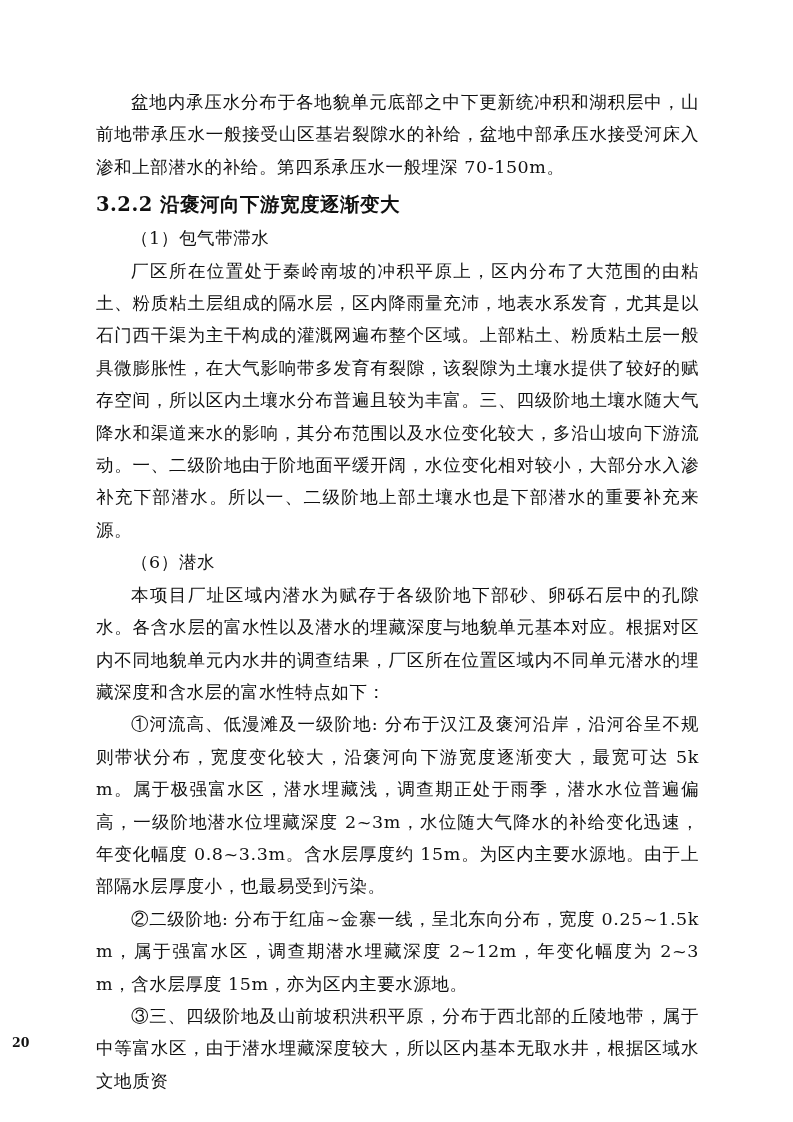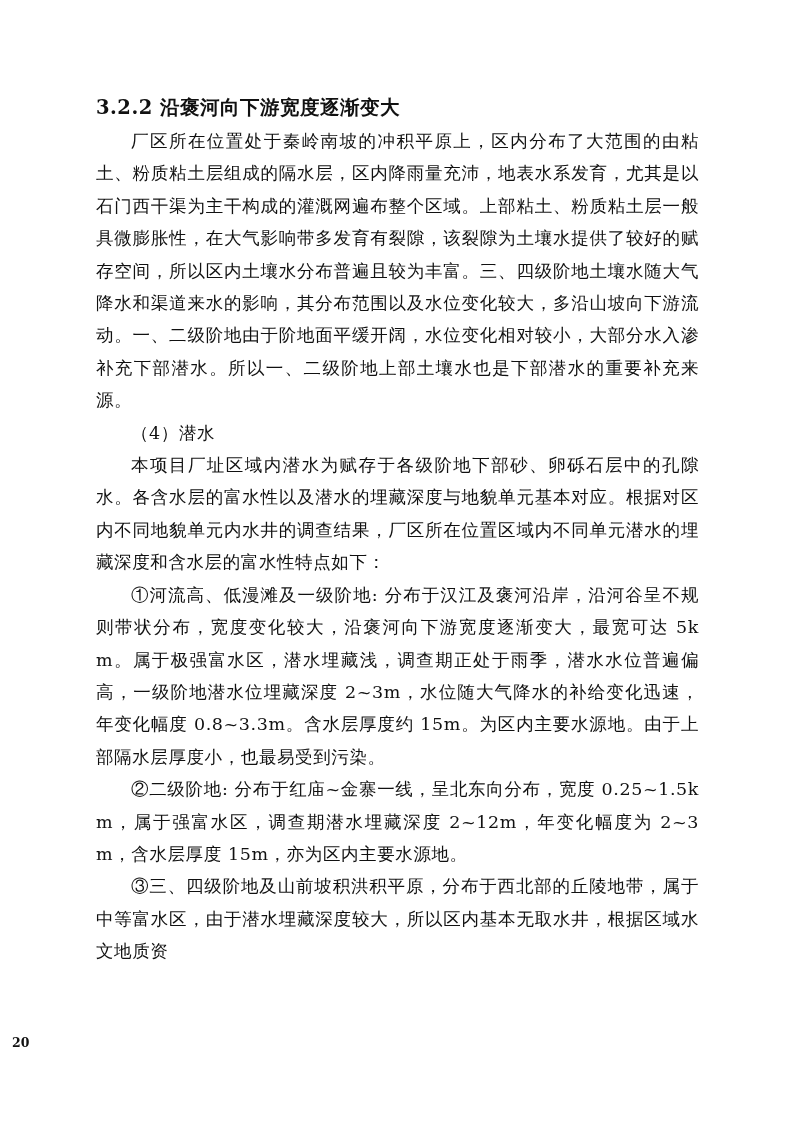--- a/index.html
+++ b/index.html
@@ -62,28 +62,30 @@
     font-family: "DejaVu Serif", "Liberation Serif", serif;
     color: #111111;
   }
 </style>
 </head>
 <body>
 
 <div class="page">
   <div class="content">
 
+    <p class="body-par">盆地内承压水分布于各地貌单元底部之中下更新统冲积和湖积层中，山前地带承压水一般接受山区基岩裂隙水的补给，盆地中部承压水接受河床入渗和上部潜水的补给。第四系承压水一般埋深 70-150m。</p>
 
     <h2 class="section-heading">3.2.2 沿褒河向下游宽度逐渐变大</h2>
 
 
+    <p class="line-item">（1）包气带滞水</p>
 
     <p class="body-par">厂区所在位置处于秦岭南坡的冲积平原上，区内分布了大范围的由粘土、粉质粘土层组成的隔水层，区内降雨量充沛，地表水系发育，尤其是以石门西干渠为主干构成的灌溉网遍布整个区域。上部粘土、粉质粘土层一般具微膨胀性，在大气影响带多发育有裂隙，该裂隙为土壤水提供了较好的赋存空间，所以区内土壤水分布普遍且较为丰富。三、四级阶地土壤水随大气降水和渠道来水的影响，其分布范围以及水位变化较大，多沿山坡向下游流动。一、二级阶地由于阶地面平缓开阔，水位变化相对较小，大部分水入渗补充下部潜水。所以一、二级阶地上部土壤水也是下部潜水的重要补充来源。</p>
 
-    <p class="line-item">（4）潜水</p>
+    <p class="line-item">（6）潜水</p>
 
     <p class="body-par">本项目厂址区域内潜水为赋存于各级阶地下部砂、卵砾石层中的孔隙水。各含水层的富水性以及潜水的埋藏深度与地貌单元基本对应。根据对区内不同地貌单元内水井的调查结果，厂区所在位置区域内不同单元潜水的埋藏深度和含水层的富水性特点如下：</p>
 
     <p class="body-par">①河流高、低漫滩及一级阶地: 分布于汉江及褒河沿岸，沿河谷呈不规则带状分布，宽度变化较大，沿褒河向下游宽度逐渐变大，最宽可达 5km。属于极强富水区，潜水埋藏浅，调查期正处于雨季，潜水水位普遍偏高，一级阶地潜水位埋藏深度 2~3m，水位随大气降水的补给变化迅速，年变化幅度 0.8~3.3m。含水层厚度约 15m。为区内主要水源地。由于上部隔水层厚度小，也最易受到污染。</p>
 
     <p class="body-par">②二级阶地: 分布于红庙~金寨一线，呈北东向分布，宽度 0.25~1.5km，属于强富水区，调查期潜水埋藏深度 2~12m，年变化幅度为 2~3m，含水层厚度 15m，亦为区内主要水源地。</p>
 
     <p class="body-par">③三、四级阶地及山前坡积洪积平原，分布于西北部的丘陵地带，属于中等富水区，由于潜水埋藏深度较大，所以区内基本无取水井，根据区域水文地质资</p>
 
   </div>

